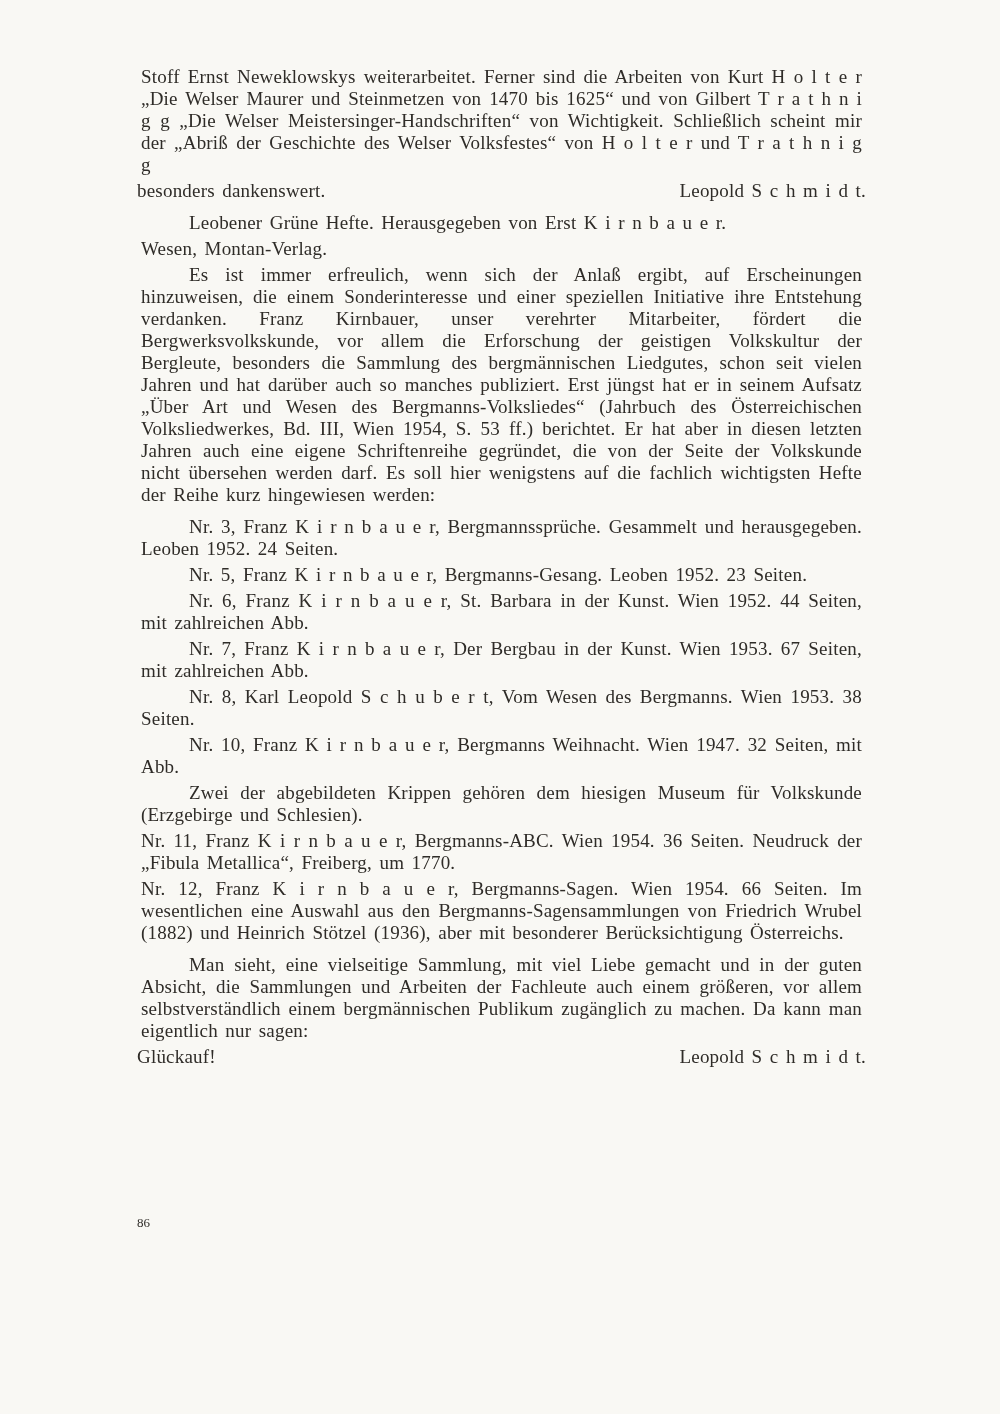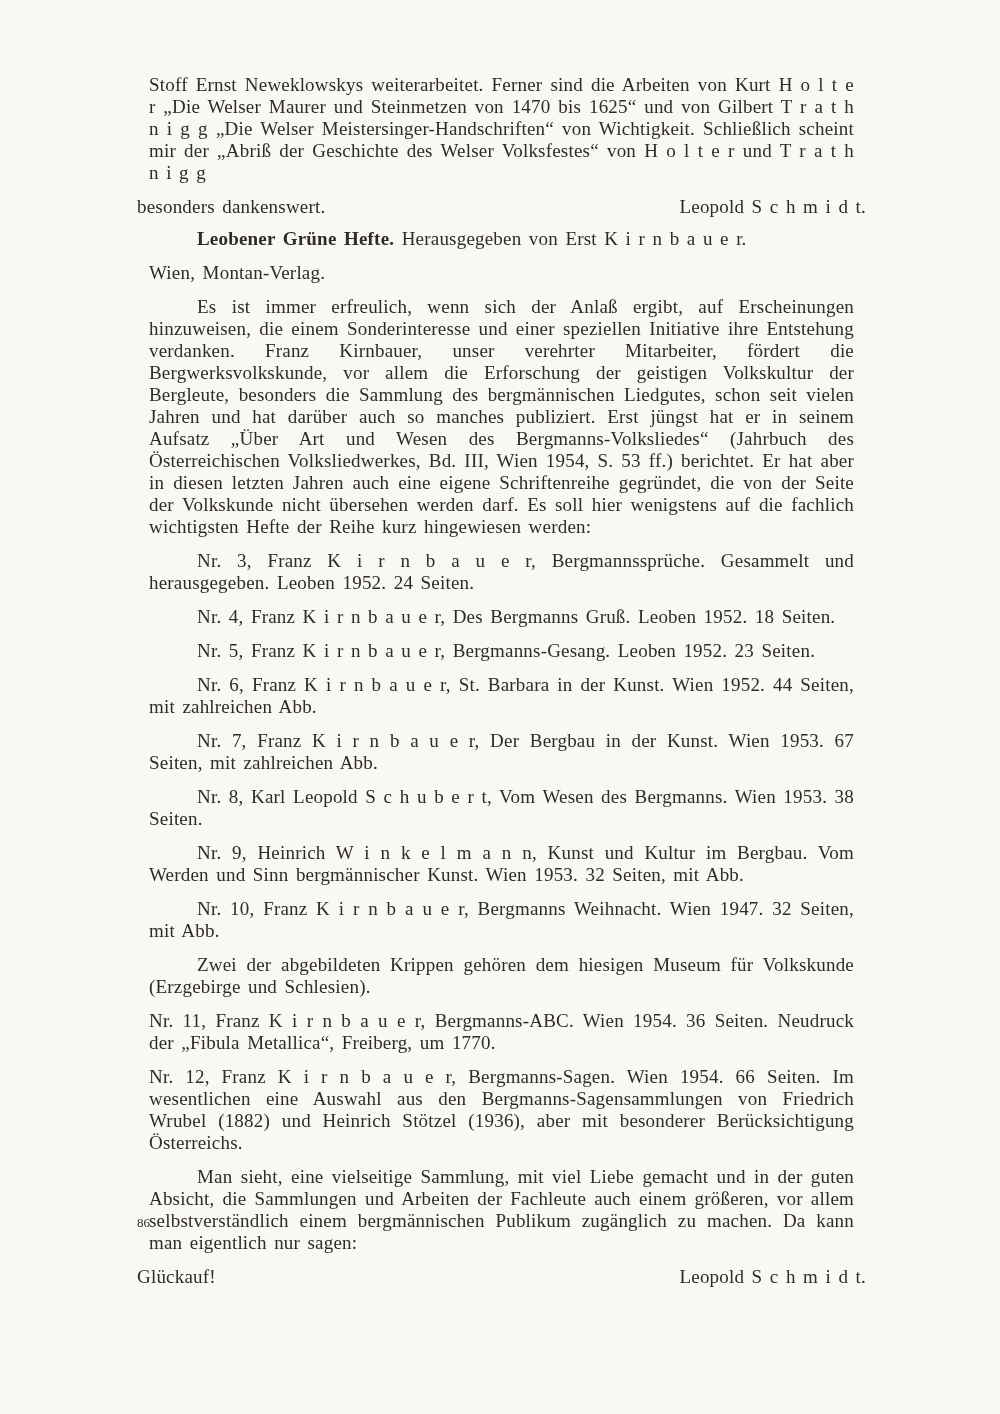--- a/index.html
+++ b/index.html
@@ -17,28 +17,28 @@
     position: absolute;
     left: 137px;
     top: 62px;
     width: 729px;
     font-size: 19px;
     line-height: 22px;
     letter-spacing: 0.2px;
     word-spacing: 2.5px;
   }
   .para {
-    margin: 12px;
+    margin: 4px;
     text-align: justify;
   }
   .indent { text-indent: 48px; }
   .mt-lg { margin-top: 10px; }
   .mt-sm { margin-top: 3px; }
   .mt-xs { margin-top: 2px; }
-  .bold { font-weight: 700; }
+  .bold { font-weight: 400; }
   .sig-row {
     display: flex;
     justify-content: space-between;
     align-items: center;
   }
   .pagenum {
     position: absolute;
     left: 137px;
     top: 1212px;
     font-size: 13px;
@@ -50,31 +50,29 @@
 
 <div class="page">
 
   <p class="para">Stoff Ernst Neweklowskys weiterarbeitet. Ferner sind die Arbeiten von Kurt H o l t e r „Die Welser Maurer und Steinmetzen von 1470 bis 1625“ und von Gilbert T r a t h n i g g „Die Welser Meistersinger-Handschriften“ von Wichtigkeit. Schließlich scheint mir der „Abriß der Geschichte des Welser Volksfestes“ von H o l t e r und T r a t h n i g g</p>
   <div class="sig-row">
     <span>besonders dankenswert.</span>
     <span>Leopold S c h m i d t.</span>
   </div>
 
   <p class="para indent mt-lg"><span class="bold">Leobener Grüne Hefte.</span><span> Herausgegeben von Erst K i r n b a u e r.</span></p>
-  <p class="para">Wien, Montan-Verlag.</p>
+  <p class="para">Wesen, Montan-Verlag.</p>
 
   <p class="para indent mt-xs">Es ist immer erfreulich, wenn sich der Anlaß ergibt, auf Erscheinungen hinzuweisen, die einem Sonderinteresse und einer speziellen Initiative ihre Entstehung verdanken. Franz Kirnbauer, unser verehrter Mitarbeiter, fördert die Bergwerksvolkskunde, vor allem die Erforschung der geistigen Volkskultur der Bergleute, besonders die Sammlung des bergmännischen Liedgutes, schon seit vielen Jahren und hat darüber auch so manches publiziert. Erst jüngst hat er in seinem Aufsatz „Über Art und Wesen des Bergmanns-Volksliedes“ (Jahrbuch des Österreichischen Volksliedwerkes, Bd. III, Wien 1954, S. 53 ff.) berichtet. Er hat aber in diesen letzten Jahren auch eine eigene Schriftenreihe gegründet, die von der Seite der Volkskunde nicht übersehen werden darf. Es soll hier wenigstens auf die fachlich wichtigsten Hefte der Reihe kurz hingewiesen werden:</p>
 
   <p class="para indent mt-lg">Nr. 3, Franz K i r n b a u e r, Bergmannssprüche. Gesammelt und herausgegeben. Leoben 1952. 24 Seiten.</p>
-  <p class="para indent mt-sm">Nr. 4, Franz K i r n b a u e r, Des Bergmanns Gruß. Leoben 1952. 18 Seiten.</p>
   <p class="para indent mt-sm">Nr. 5, Franz K i r n b a u e r, Bergmanns-Gesang. Leoben 1952. 23 Seiten.</p>
   <p class="para indent mt-sm">Nr. 6, Franz K i r n b a u e r, St. Barbara in der Kunst. Wien 1952. 44 Seiten, mit zahlreichen Abb.</p>
   <p class="para indent mt-sm">Nr. 7, Franz K i r n b a u e r, Der Bergbau in der Kunst. Wien 1953. 67 Seiten, mit zahlreichen Abb.</p>
   <p class="para indent mt-sm">Nr. 8, Karl Leopold S c h u b e r t, Vom Wesen des Bergmanns. Wien 1953. 38 Seiten.</p>
-  <p class="para indent mt-sm">Nr. 9, Heinrich W i n k e l m a n n, Kunst und Kultur im Bergbau. Vom Werden und Sinn bergmännischer Kunst. Wien 1953. 32 Seiten, mit Abb.</p>
   <p class="para indent mt-sm">Nr. 10, Franz K i r n b a u e r, Bergmanns Weihnacht. Wien 1947. 32 Seiten, mit Abb.</p>
   <p class="para indent mt-sm">Zwei der abgebildeten Krippen gehören dem hiesigen Museum für Volkskunde (Erzgebirge und Schlesien).</p>
   <p class="para mt-sm">Nr. 11, Franz K i r n b a u e r, Bergmanns-ABC. Wien 1954. 36 Seiten. Neudruck der „Fibula Metallica“, Freiberg, um 1770.</p>
   <p class="para mt-sm">Nr. 12, Franz K i r n b a u e r, Bergmanns-Sagen. Wien 1954. 66 Seiten. Im wesentlichen eine Auswahl aus den Bergmanns-Sagensammlungen von Friedrich Wrubel (1882) und Heinrich Stötzel (1936), aber mit besonderer Berücksichtigung Österreichs.</p>
 
   <p class="para indent mt-lg">Man sieht, eine vielseitige Sammlung, mit viel Liebe gemacht und in der guten Absicht, die Sammlungen und Arbeiten der Fachleute auch einem größeren, vor allem selbstverständlich einem bergmännischen Publikum zugänglich zu machen. Da kann man eigentlich nur sagen:</p>
   <div class="sig-row">
     <span>Glückauf!</span>
     <span>Leopold S c h m i d t.</span>
   </div>

